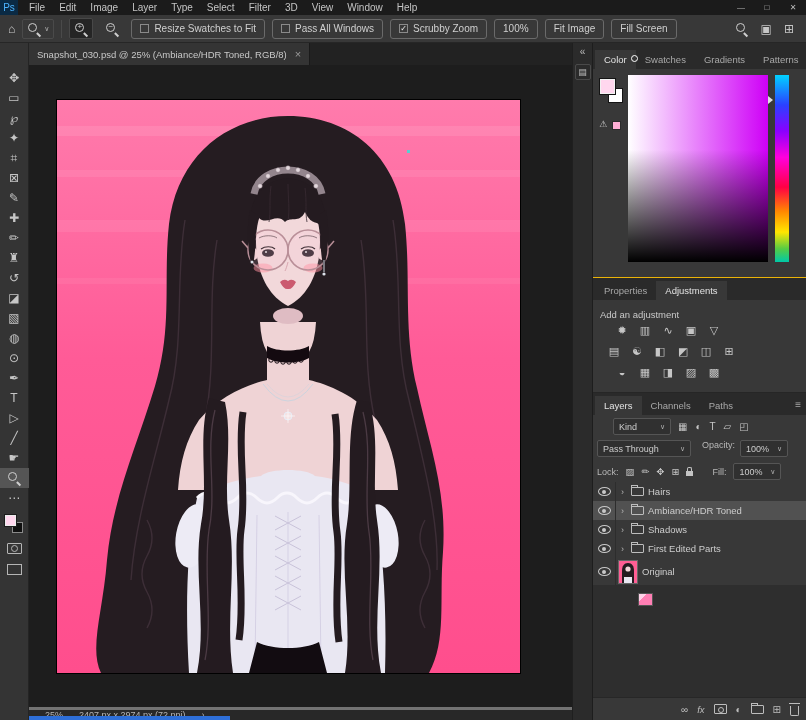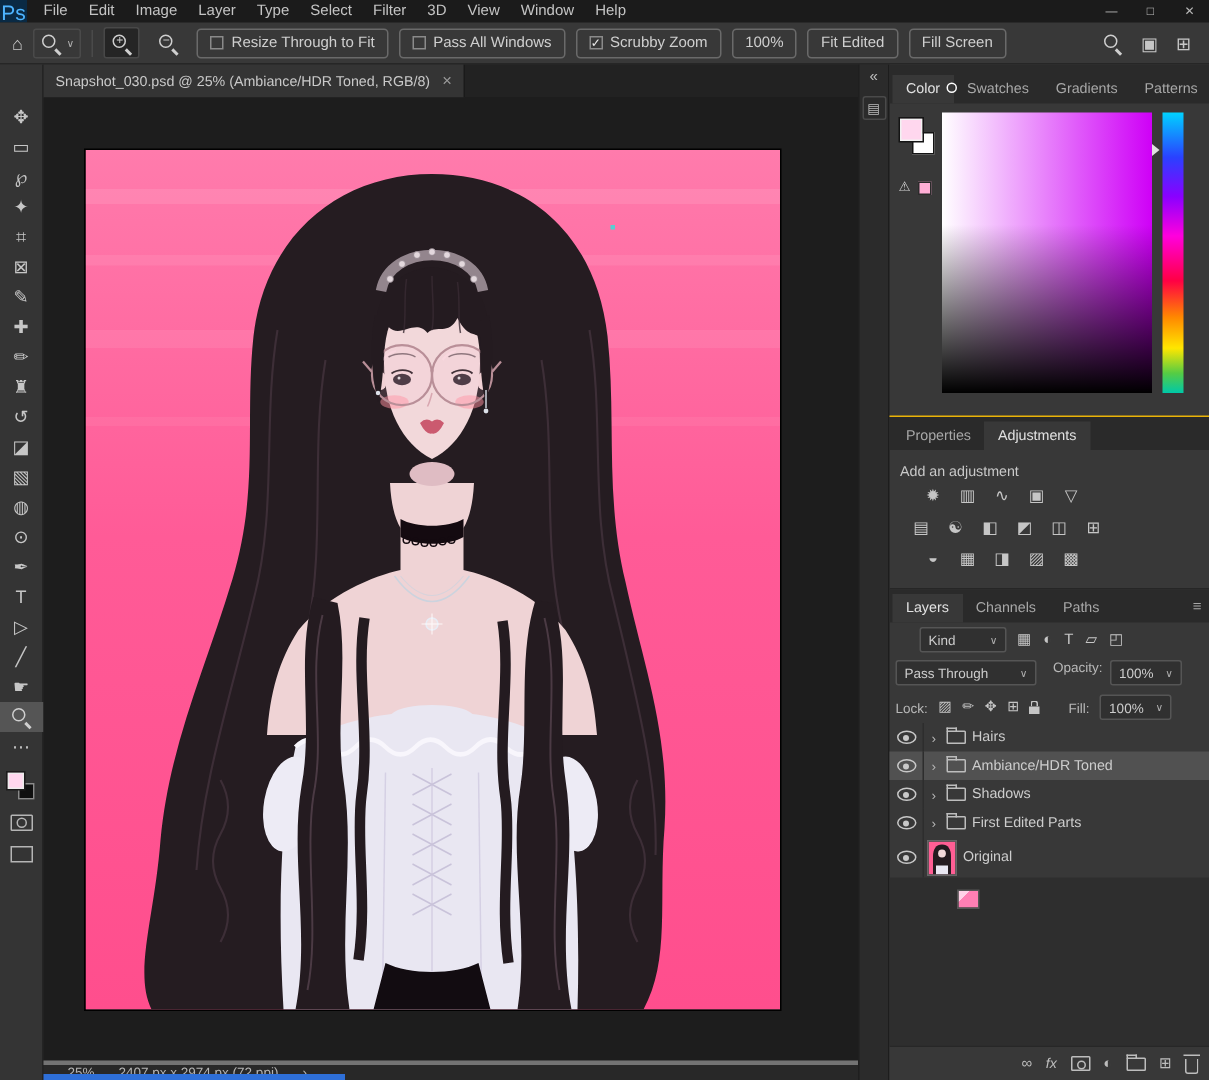--- a/index.html
+++ b/index.html
@@ -1,20 +1,20 @@
 <!DOCTYPE html>
 <html><head>
 <meta charset="utf-8">
 <style>
 *{margin:0;padding:0;box-sizing:border-box}
 body{background:#000}
 .app{position:relative;width:806px;height:720px;background:#1d1d1d;font-family:"Liberation Sans","DejaVu Sans",sans-serif;color:#c8c8c8;overflow:hidden;user-select:none}
 
 .menubar{position:absolute;left:0;top:0;width:806px;height:15px;background:#1b1b1b;display:flex;align-items:center;font-size:10px;color:#c4c4c4}
-.ps-logo{width:18px;height:15px;background:#0a2a44;color:#4db4ff;font-weight:normal;font-size:14px;display:flex;align-items:center;justify-content:center;margin-right:4px}
+.ps-logo{width:18px;height:15px;background:#0a2a44;color:#4db4ff;font-weight:normal;font-size:10px;display:flex;align-items:center;justify-content:center;margin-right:4px}
 .menu-item{padding:0 7px;height:15px;display:flex;align-items:center;cursor:default}
 .win-controls{margin-left:auto;display:flex}
 .win-btn{width:26px;height:15px;display:flex;align-items:center;justify-content:center;font-size:8px;color:#bbb}
 
 .optionsbar{position:absolute;left:0;top:15px;width:806px;height:28px;background:#383838;border-bottom:1px solid #262626;display:flex;align-items:center;padding:0 8px;gap:7px;font-size:10px}
 .opt-sep{width:1px;height:18px;background:#4a4a4a}
 .tool-preset{display:flex;align-items:center;gap:3px;padding:2px 4px;border:1px solid #4a4a4a;border-radius:2px}
 .zoom-btn{width:24px;height:21px;display:flex;align-items:center;justify-content:center;border-radius:2px;position:relative}
 .zoom-btn.sel{background:#252525;border:1px solid #484848}
 .mag{position:relative;width:14px;height:14px;display:inline-block;flex:none}
@@ -141,35 +141,35 @@
           <span class="sign">+</span>
         </span>
     </div>
     <div class="zoom-btn">
       <span class="mag">
           <span class="sign">−</span>
         </span>
     </div>
     <div class="obtn">
       <span class="cb"></span>
-      <span>Resize Through to Fit</span>
+      <span>Resize Swatches to Fit</span>
     </div>
     <div class="obtn">
       <span class="cb"></span>
       <span>Pass All Windows</span>
     </div>
     <div class="obtn">
       <span class="cb">✓</span>
       <span>Scrubby Zoom</span>
     </div>
     <div class="obtn">
       <span>100%</span>
     </div>
     <div class="obtn">
-      <span>Fit Edited</span>
+      <span>Fit Image</span>
     </div>
     <div class="obtn">
       <span>Fill Screen</span>
     </div>
     <div class="right-icons">
       <span class="mag"></span>
       <span>▣</span>
       <span>⊞</span>
     </div>
   </div>

